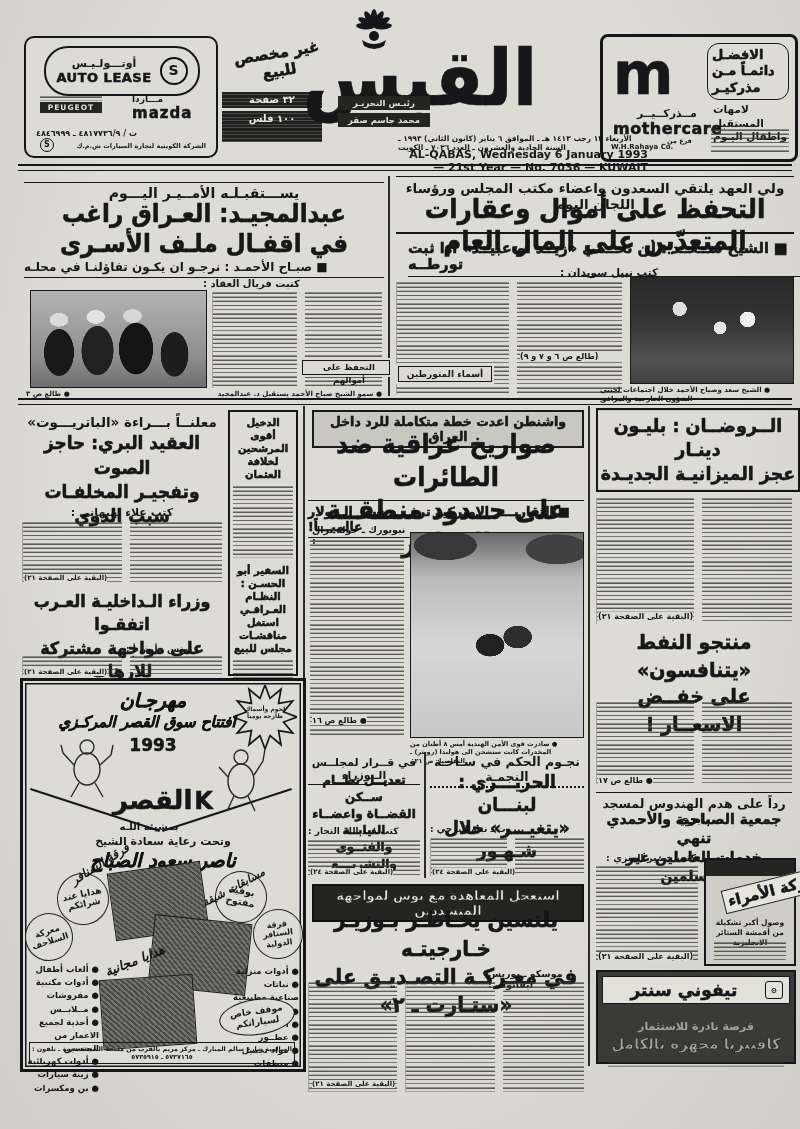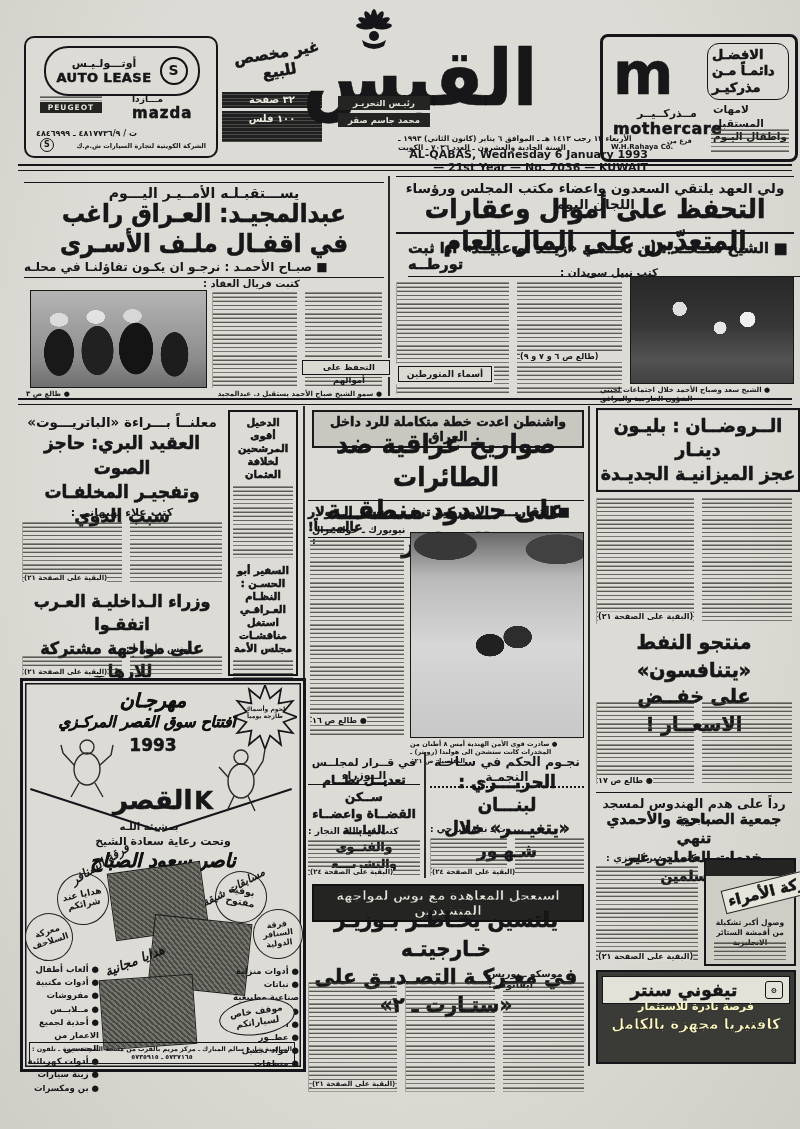--- a/index.html
+++ b/index.html
@@ -201,21 +201,21 @@
     <div class="abs x" style="left:16px;top:18px;font-size:15px;transform:rotate(-14deg);white-space:nowrap;border:1px solid #222;padding:2px 4px;background:#e6e5dc;">شركة الأمراء</div>
     <div class="abs b ctr" style="left:4px;top:58px;width:80px;font-size:7.5px;line-height:1.3;">وصول أكبر تشكيلة من أقمشة الستائر الانجليزية</div>
     <div class="abs tl" style="left:8px;bottom:4px;width:72px;height:18px;"></div>
   </div>
 
   <div class="abs box" style="left:596px;top:970px;width:196px;height:90px;background:#3a3a36;">
     <div class="abs" style="left:4px;top:4px;right:4px;height:26px;background:#e3e2d8;border:1.5px solid #15151a;display:flex;align-items:center;gap:6px;padding:0 6px;">
       <span style="width:16px;height:16px;border:1.5px solid #111;border-radius:3px;font-size:9px;font-weight:900;text-align:center;line-height:15px;">۞</span>
       <span class="x" style="font-size:17px;flex:1;text-align:center;">تيفوني سنتر</span>
     </div>
-    <div class="abs ctr" style="left:10px;top:28px;right:10px;color:#fef9c3;">
+    <div class="abs ctr" style="left:10px;top:48px;right:10px;color:#a3a3a3;">
       <div class="b" style="font-size:11px;">فرصة نادرة للاستثمار</div>
       <div class="x" style="font-size:15px;margin-top:2px;">كافتيريا مجهزة بالكامل</div>
       <div class="tl" style="height:10px;margin-top:4px;opacity:.5;"></div>
     </div>
   </div>
 
   <div class="abs x ctr" style="left:312px;top:410px;width:268px;font-size:12.5px;border:2px solid #1a1a18;padding:2px 0;letter-spacing:.5px;background:#c9c8c0;">واشنطن اعدت خطة متكاملة للرد داخل العراق</div>
   <div class="abs x ctr" style="left:308px;top:434px;width:276px;font-size:24px;line-height:1.25;transform:scaleY(1.1);">
     <span>صواريخ عراقية ضد الطائرات</span><br>
     <span>على حــدود منطقــة الحظــر</span>
@@ -289,21 +289,21 @@
   <div class="abs box" style="left:228px;top:410px;width:70px;height:266px;background:#dcdbd5;padding:4px 3px;box-sizing:border-box;">
     <div class="x ctr" style="font-size:10px;line-height:1.3;">
       <span>الدخيل أقوى المرشحين</span><br>
       <span>لخلافة العثمان</span>
     </div>
     <div class="tl" style="height:72px;margin-top:5px;"></div>
     <div class="x ctr" style="font-size:10px;line-height:1.3;margin-top:6px;">
       <span>السفير أبو الحسـن :</span><br>
       <span>النظـام العـراقـي</span><br>
       <span>استغل مناقشـات</span><br>
-      <span>مجلس الأمة</span>
+      <span>مجلس للبيع</span>
     </div>
     <div class="tl" style="height:70px;margin-top:5px;"></div>
     <div class="jump ctr" style="font-size:6.5px;margin-top:3px;">(البقية على الصفحة ٢٤)</div>
   </div>
 
   <div class="abs" style="left:20px;top:678px;width:280px;height:388px;border:3px solid #15151a;box-shadow:inset 0 0 0 2px #dcdbd5, inset 0 0 0 3.5px #15151a;background:#dcdbd5;">
 
     <div class="abs" style="left:210px;top:4px;width:64px;height:64px;">
       <svg width="64" height="64" viewBox="0 0 60 60">
         <path fill="none" stroke="#15151a" stroke-width="1.6" d="M60 30 47.4 34.7 56 45 42.7 42.7 45 56 34.7 47.4 30 60 25.3 47.4 15 56 17.3 42.7 4 45 12.6 34.7 0 30 12.6 25.3 4 15 17.3 17.3 15 4 25.3 12.6 30 0 34.7 12.6 45 4 42.7 17.3 56 15 47.4 25.3 Z"></path>

